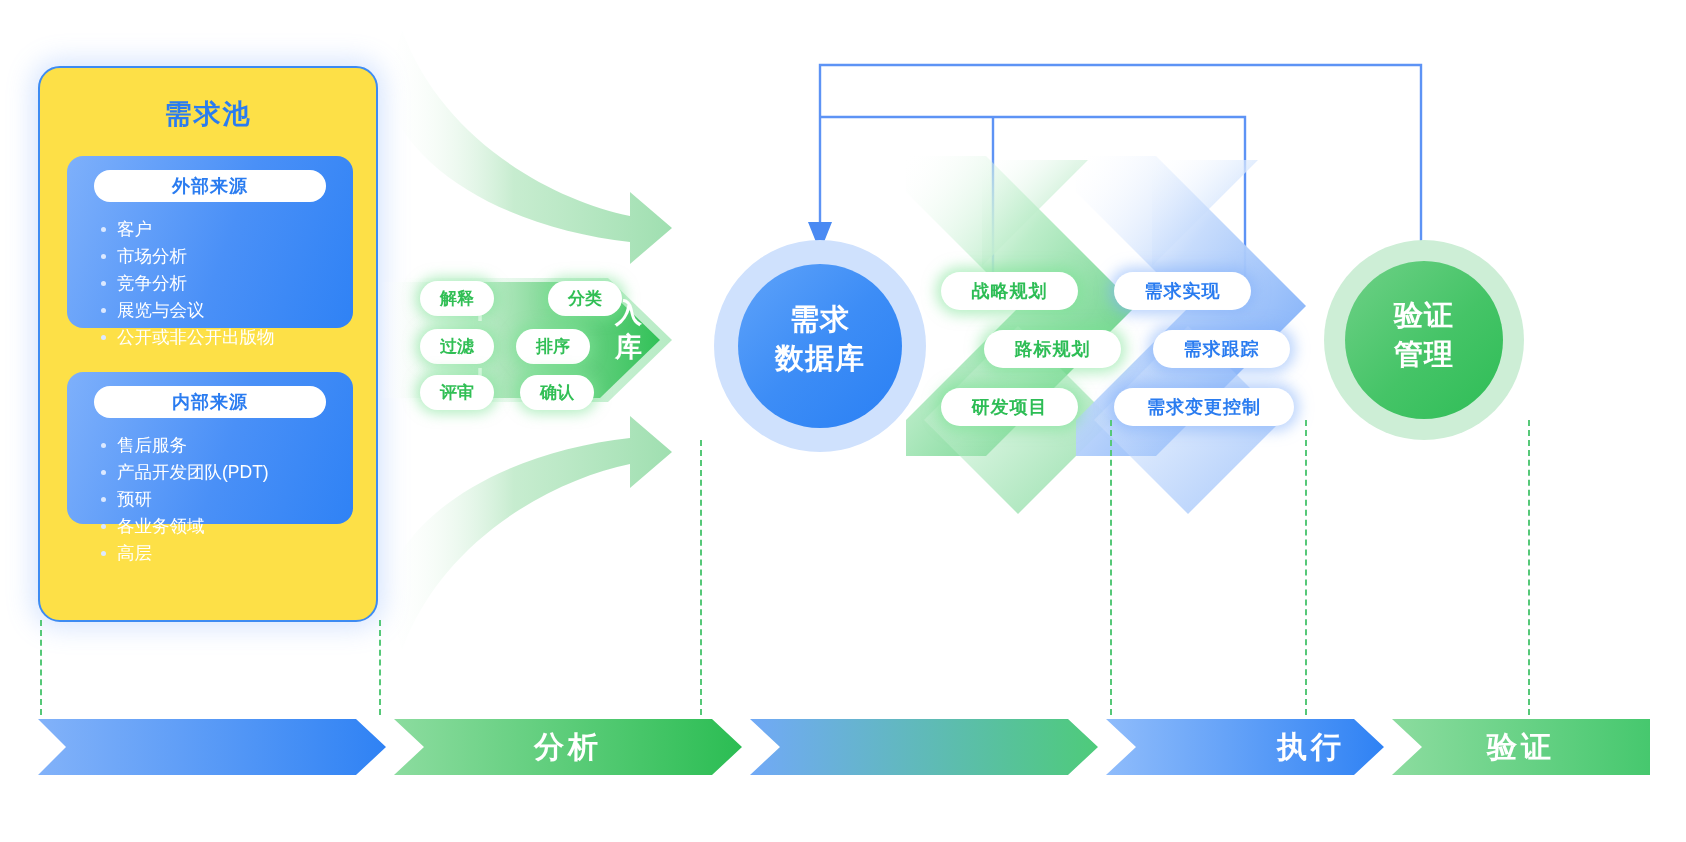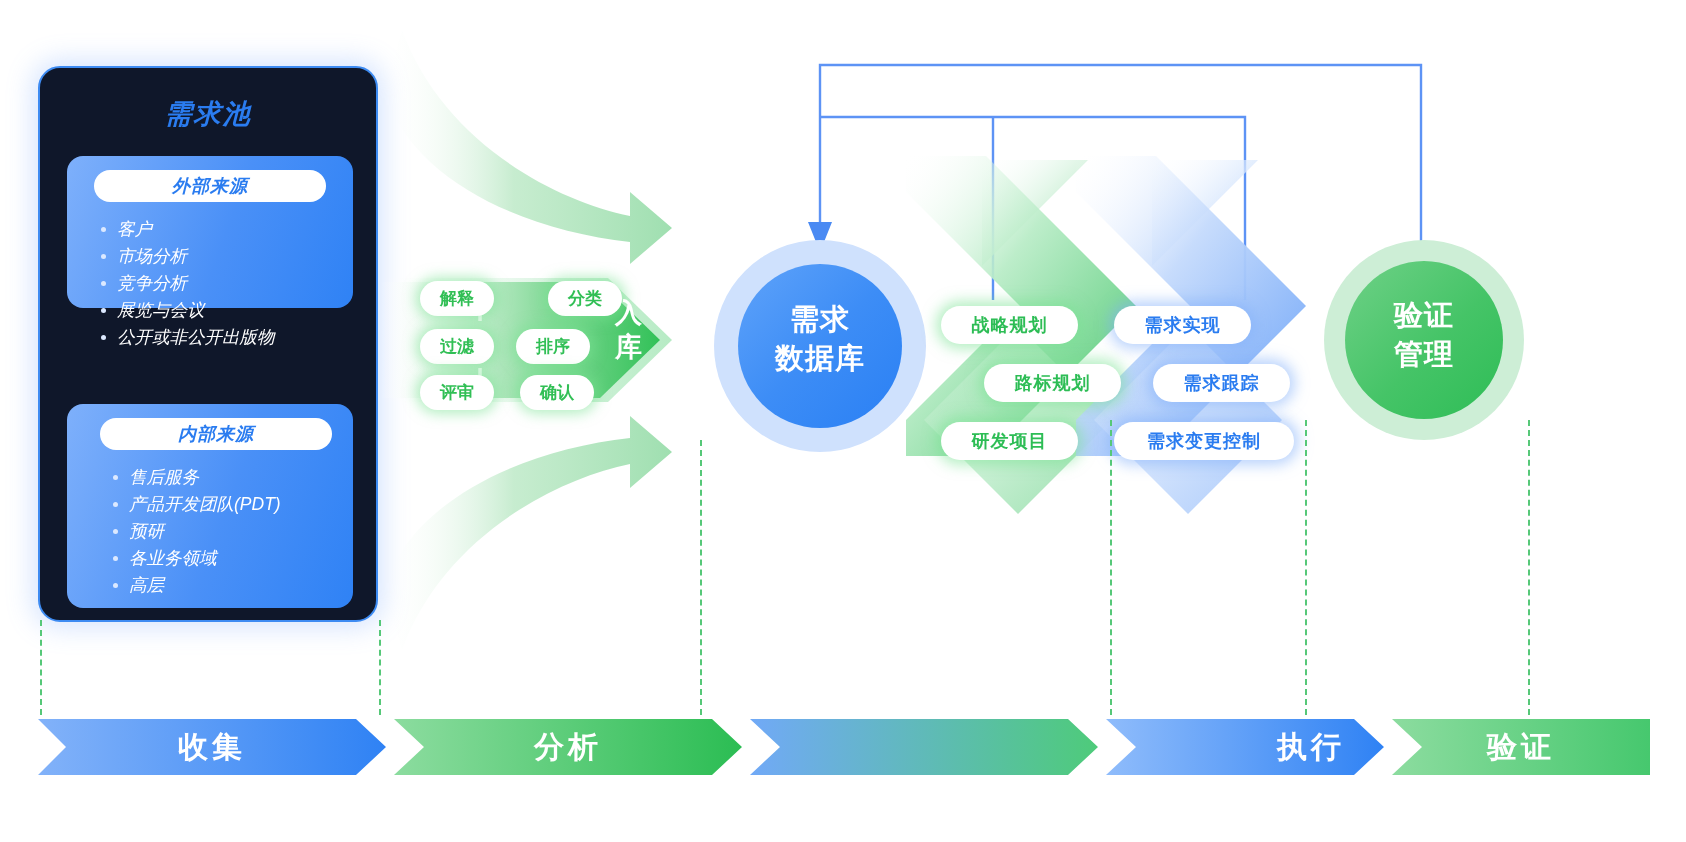--- a/index.html
+++ b/index.html
@@ -5,36 +5,35 @@
   html,body{margin:0;padding:0;background:#fff;}
   body{width:1686px;height:842px;overflow:hidden;
        font-family:"Liberation Sans","DejaVu Sans",sans-serif;}
   #stage{position:relative;width:1686px;height:842px;background:#ffffff;}
 
   .abs{position:absolute;}
 
   
   #pool-card{
     left:38px;top:66px;width:340px;height:556px;
-    background:#0f172a;border:2px solid #3d8bf2;border-radius:22px;
+    background:#fde047;border:2px solid #3d8bf2;border-radius:22px;
     box-shadow:0 0 26px 6px rgba(110,160,250,.28);
     box-sizing:border-box;
-    font-style:italic;
   }
   #pool-title{
     position:absolute;left:0;top:28px;width:100%;text-align:center;
     font-size:27px;font-weight:bold;color:#2a7cf0;letter-spacing:2px;
   }
   .src-box{
     position:absolute;left:27px;width:286px;border-radius:16px;
     background:linear-gradient(110deg,#7eb0fb 0%,#4a90f7 55%,#2f82f5 100%);
     box-sizing:border-box;padding-top:14px;
   }
-  #external-box{top:88px;height:152px;}
-  #internal-box{top:336px;height:204px;padding-left:12px;}
+  #external-box{top:88px;height:172px;}
+  #internal-box{top:304px;height:152px;}
   .src-pill{
     margin:0 auto;width:232px;height:32px;background:#fff;border-radius:18px;
     display:flex;align-items:center;justify-content:center;
     font-size:18px;font-weight:bold;color:#2a7cf0;letter-spacing:1px;
   }
   .src-list{margin:14px 0 0 34px;padding:0;list-style:none;}
   .src-list li{
     color:#ffffff;font-size:17.5px;line-height:27px;position:relative;padding-left:16px;
   }
   .src-list li:before{
@@ -74,21 +73,20 @@
 
   
   #dist-svg{left:900px;top:120px;}
   #exec-svg{left:1070px;top:120px;}
 
   .tag-pill{
     position:absolute;height:38px;border-radius:19px;background:#fff;
     display:flex;align-items:center;justify-content:center;
     font-size:18px;font-weight:bold;letter-spacing:1px;padding:0 18px;
     box-sizing:border-box;
-    margin-top:34px;
   }
   .tag-green{color:#2dbd55;box-shadow:0 0 14px 5px rgba(120,225,145,.55);}
   .tag-blue{color:#2a7cf0;box-shadow:0 0 14px 5px rgba(130,175,250,.55);}
 
   
   .vdash{position:absolute;width:0;border-left:2px dashed #56c878;}
 
   
   #banner{left:38px;top:719px;width:1612px;height:56px;}
   .phase-label{
@@ -277,18 +275,18 @@
           <stop offset="100%" stop-color="#46c86e"></stop>
       </linearGradient>
     </defs>
     <path d="M0,0 L318,0 L348,28 L318,56 L0,56 L28,28 Z" fill="url(#pg0)"></path>
     <path d="M356,0 L674,0 L704,28 L674,56 L356,56 L386,28 Z" fill="url(#pg1)"></path>
     <path d="M712,0 L1030,0 L1060,28 L1030,56 L712,56 L742,28 Z" fill="url(#pg2)"></path>
     <path d="M1068,0 L1316,0 L1346,28 L1316,56 L1068,56 L1098,28 Z" fill="url(#pg3)"></path>
     <path d="M1354,0 L1612,0 L1612,56 L1354,56 L1384,28 Z" fill="url(#pg4)"></path>
   </svg>
 
-  <div class="phase-label" style="left:38px;width:348px;">收集</div>
+  <div class="phase-label" style="left:38px;width:348px;margin-top:44px;">收集</div>
   <div class="phase-label" style="left:394px;width:348px;">分析</div>
   <div class="phase-label" style="left:1172px;width:278px;">执行</div>
   <div class="phase-label" style="left:1392px;width:258px;">验证</div>
 
 </div>
 
 </body></html>

